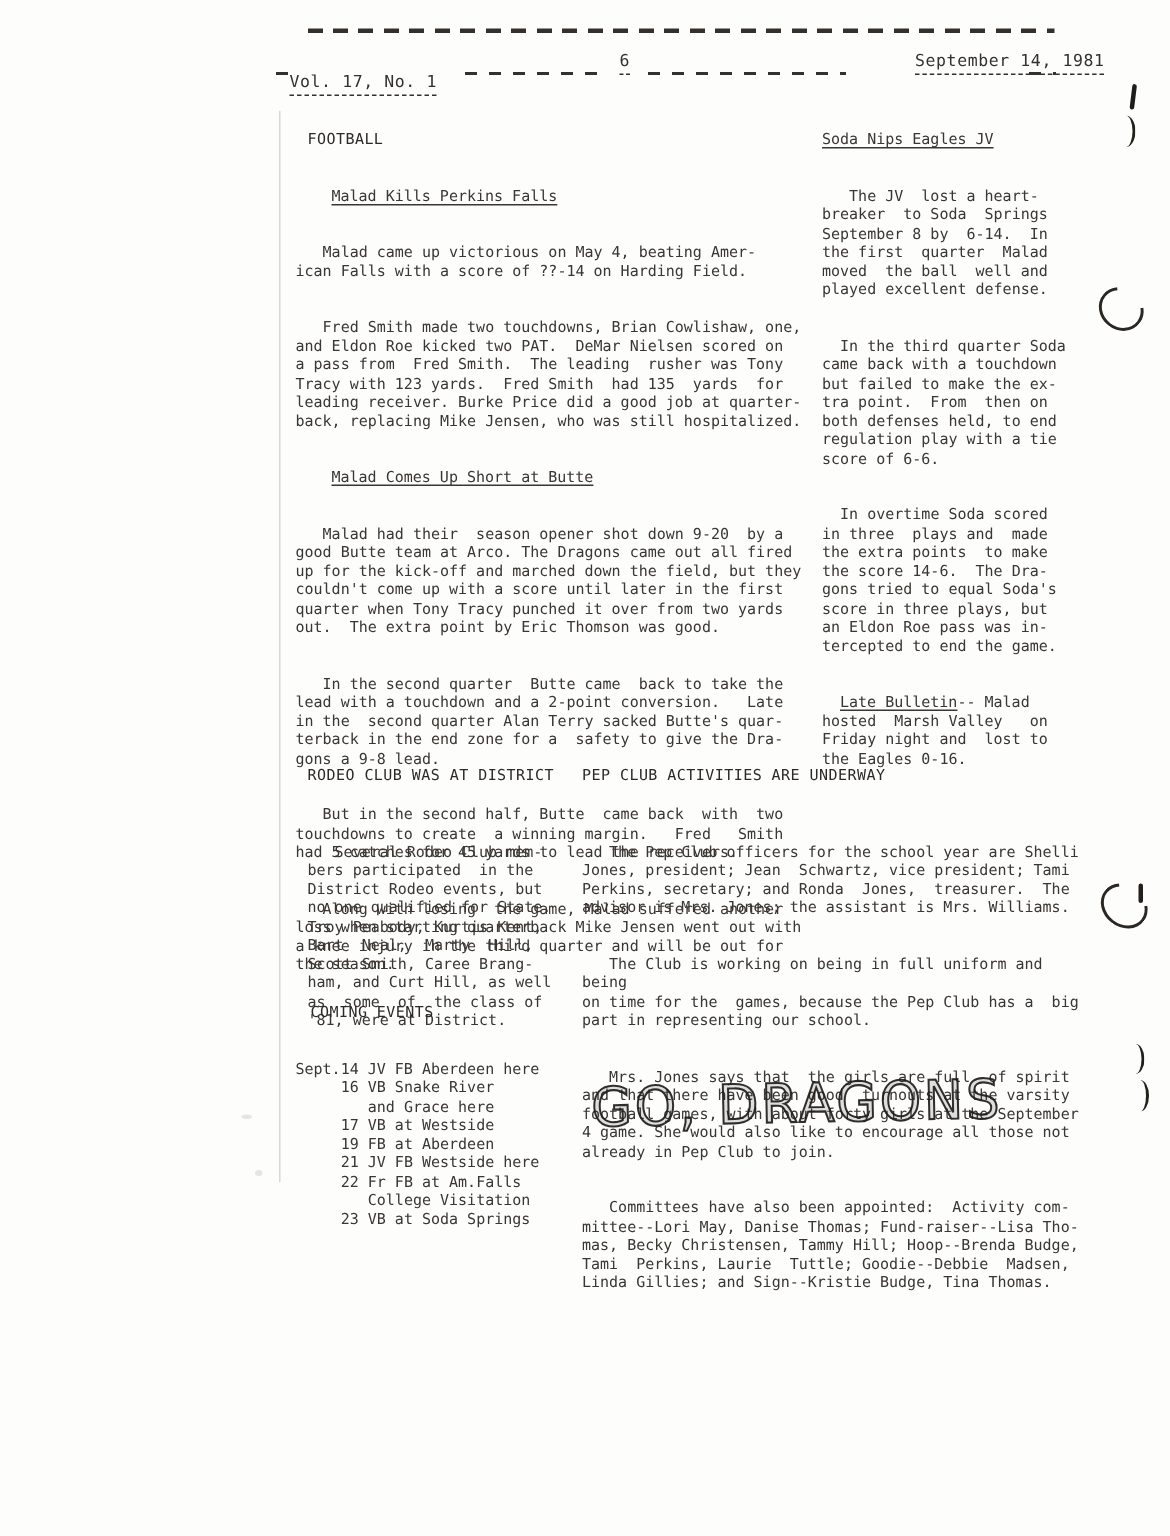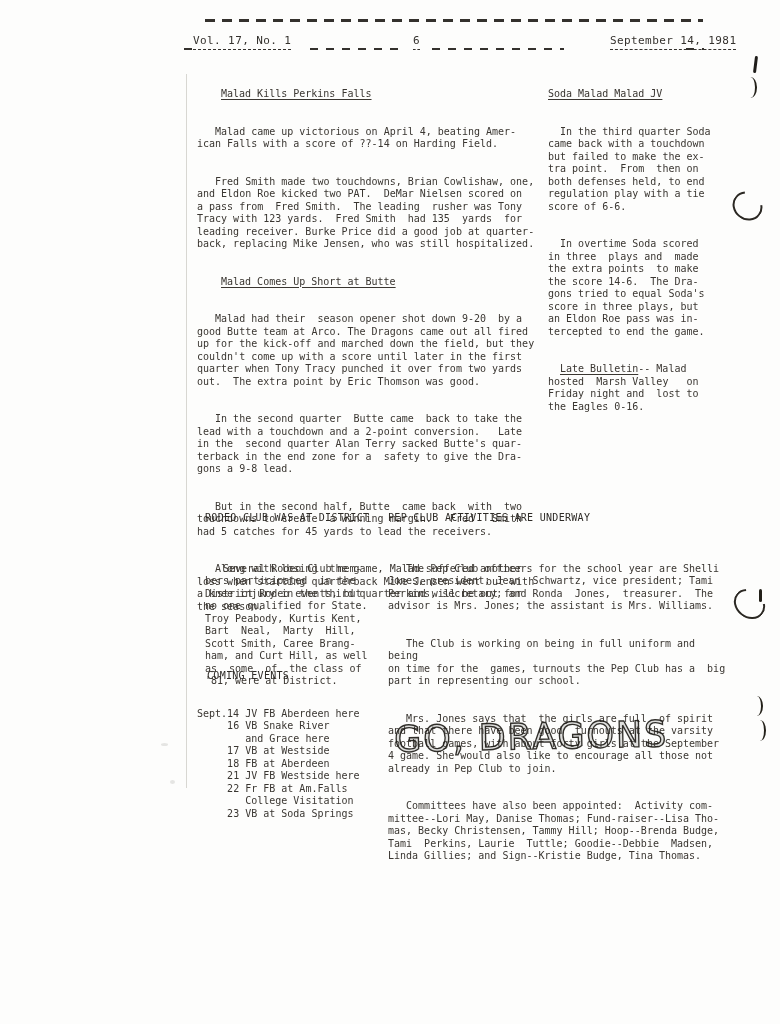--- a/index.html
+++ b/index.html
@@ -41,31 +41,32 @@
     white-space:nowrap;
   }
 </style>
 </head>
 <body>
 
 <div class="page">
 
   <div class="dashrule" style="left:205px; top:19px; width:498px;"></div>
 
-  <div class="mast" style="left:193px; top:34px;"><span>Vol. 17, No. 1</span></div>
+  <div class="mast" style="left:193px; top:48px;"><span>Vol. 17, No. 1</span></div>
   <div class="dashfill" style="left:184px; top:48px; width:8px;"></div>
   <div class="dashfill" style="left:310px; top:48px; width:96px;"></div>
   <div class="mast" style="left:413px; top:34px;"><span>6</span></div>
   <div class="dashfill" style="left:432px; top:48px; width:132px;"></div>
   <div class="mast" style="left:570px; top:34px;margin-left:40px;"><span>September 14, 1981</span></div>
   <div class="dashfill" style="left:686px; top:48px; width:18px;"></div>
 
   <div class="t" style="left:197px; top:63px; width:352px;">
+    <div class="sec-title" style="padding-left:8px;">FOOTBALL</div>
     <div class="subhead"><span class="u">Malad Kills Perkins Falls</span></div>
-    <p>   Malad came up victorious on April 4, beating Amer-
+    <p>   Malad came up victorious on May 4, beating Amer-
 ican Falls with a score of ??-14 on Harding Field.</p>
     <p>   Fred Smith made two touchdowns, Brian Cowlishaw, one,
 and Eldon Roe kicked two PAT.  DeMar Nielsen scored on
 a pass from  Fred Smith.  The leading  rusher was Tony
 Tracy with 123 yards.  Fred Smith  had 135  yards  for
 leading receiver. Burke Price did a good job at quarter-
 back, replacing Mike Jensen, who was still hospitalized.</p>
     <div class="subhead"><span class="u">Malad Comes Up Short at Butte</span></div>
     <p>   Malad had their  season opener shot down 9-20  by a
 good Butte team at Arco. The Dragons came out all fired
@@ -81,21 +82,27 @@
     <p>   But in the second half, Butte  came back  with  two
 touchdowns to create  a winning margin.   Fred   Smith
 had 5 catches for 45 yards to lead the receivers.</p>
     <p>   Along with losing  the game, Malad suffered another
 loss when starting quarterback Mike Jensen went out with
 a knee injury in the third quarter and will be out for
 the season.</p>
   </div>
 
   <div class="t" style="left:548px; top:63px; width:166px;">
-    <div><span class="u">Soda Malad Malad JV</span></div>
+    <div><span class="u">Soda Nips Eagles JV</span></div>
+    <p>   The JV  lost a heart-
+breaker  to Soda  Springs
+September 8 by  6-14.  In
+the first  quarter  Malad
+moved  the ball  well and
+played excellent defense.</p>
     <p>  In the third quarter Soda
 came back with a touchdown
 but failed to make the ex-
 tra point.  From  then on
 both defenses held, to end
 regulation play with a tie
 score of 6-6.</p>
     <p>  In overtime Soda scored
 in three  plays and  made
 the extra points  to make
@@ -123,35 +130,35 @@
 as  some  of  the class of
 '81, were at District.</p>
   </div>
 
   <div class="t" style="left:197px; top:645px; width:192px;">
     <div class="sec-title" style="padding-left:10px;">COMING EVENTS</div>
     <p>Sept.14 JV FB Aberdeen here
      16 VB Snake River
         and Grace here
      17 VB at Westside
-     18 FB at Aberdeen
+     19 FB at Aberdeen
      21 JV FB Westside here
      22 Fr FB at Am.Falls
         College Visitation
      23 VB at Soda Springs</p>
   </div>
 
   <div class="t" style="left:388px; top:487px; width:342px;">
     <div class="sec-title">PEP CLUB ACTIVITIES ARE UNDERWAY</div>
     <p style="margin-top:13px;">   The Pep Club officers for the school year are Shelli
 Jones, president; Jean  Schwartz, vice president; Tami
 Perkins, secretary; and Ronda  Jones,  treasurer.  The
 advisor is Mrs. Jones; the assistant is Mrs. Williams.</p>
     <p>   The Club is working on being in full uniform and being
-on time for the  games, turnouts the Pep Club has a  big
+on time for the  games, because the Pep Club has a  big
 part in representing our school.</p>
     <p>   Mrs. Jones says that  the girls are full  of spirit
 and that there have been good  turnouts at the varsity
 football games, with about forty girls at the September
 4 game. She would also like to encourage all those not
 already in Pep Club to join.</p>
     <p>   Committees have also been appointed:  Activity com-
 mittee--Lori May, Danise Thomas; Fund-raiser--Lisa Tho-
 mas, Becky Christensen, Tammy Hill; Hoop--Brenda Budge,
 Tami  Perkins, Laurie  Tuttle; Goodie--Debbie  Madsen,

